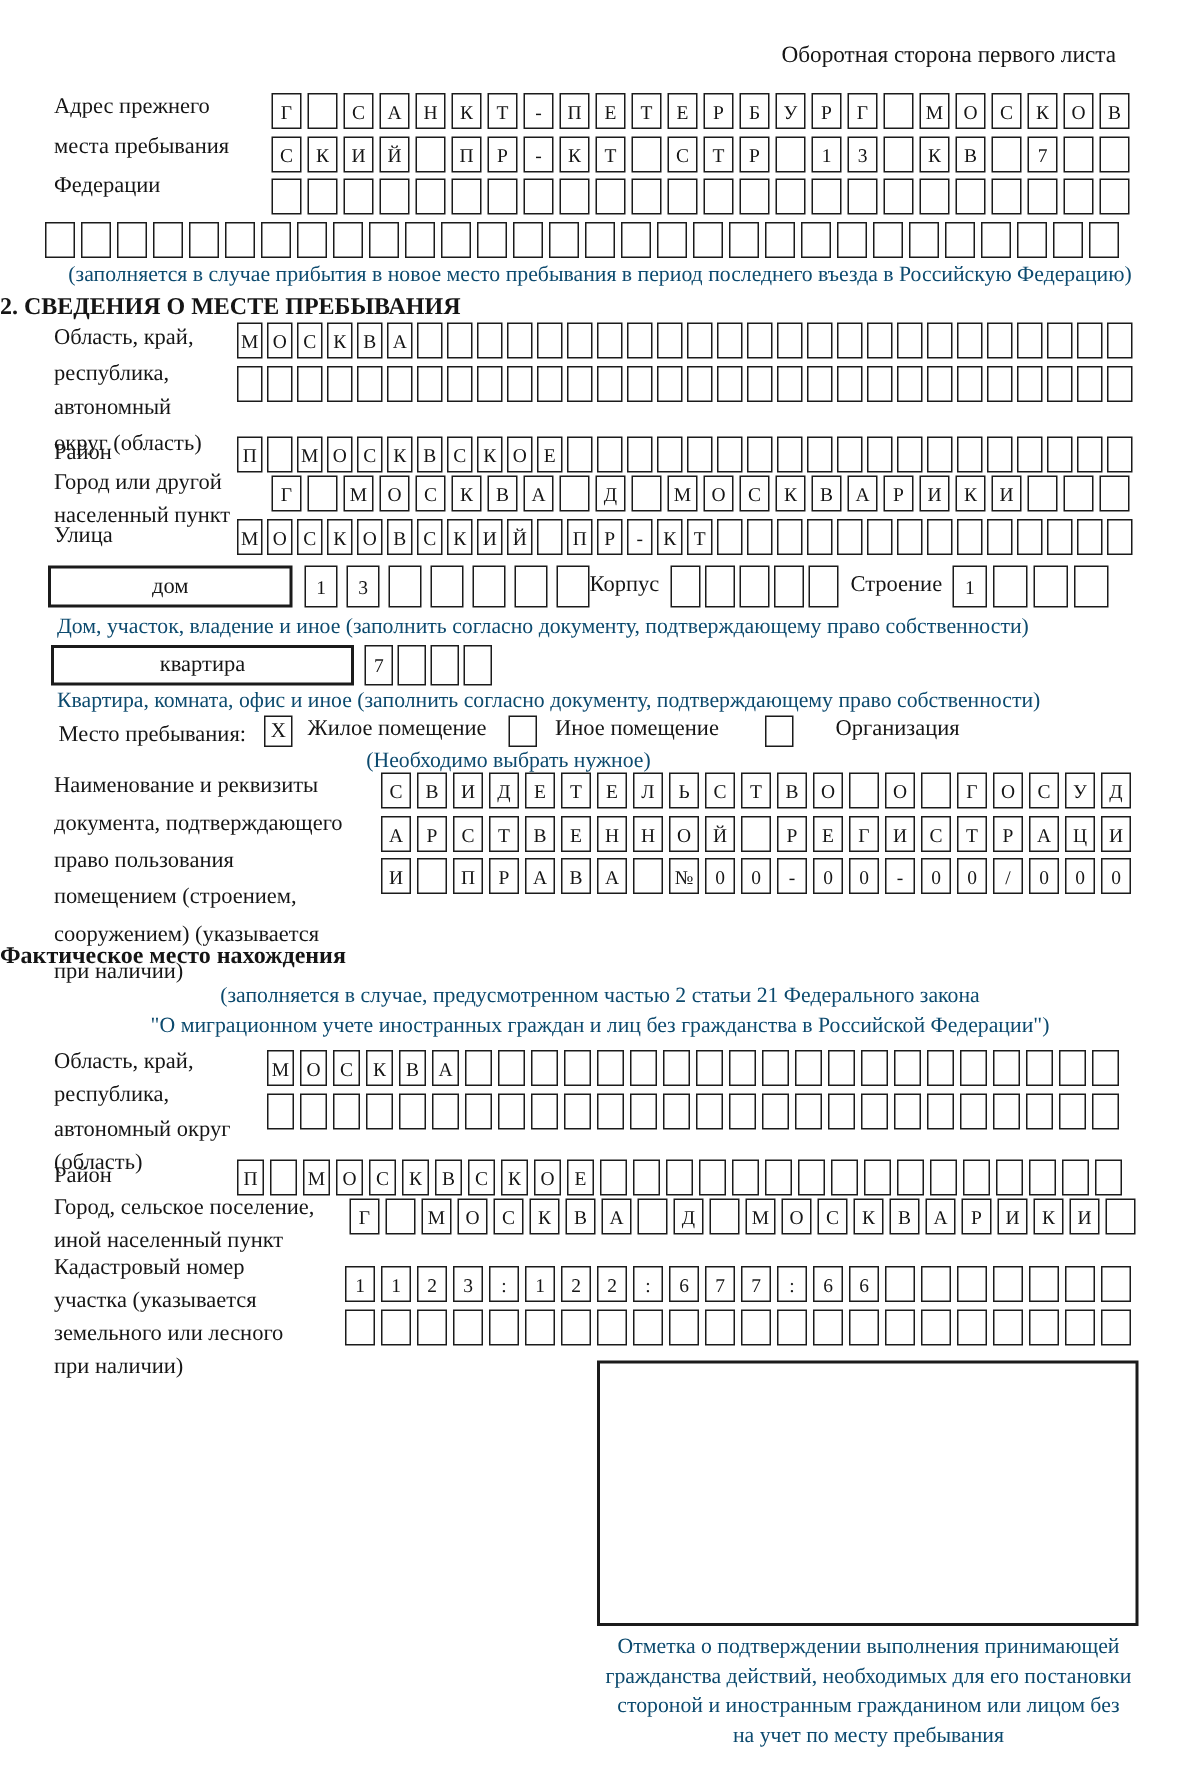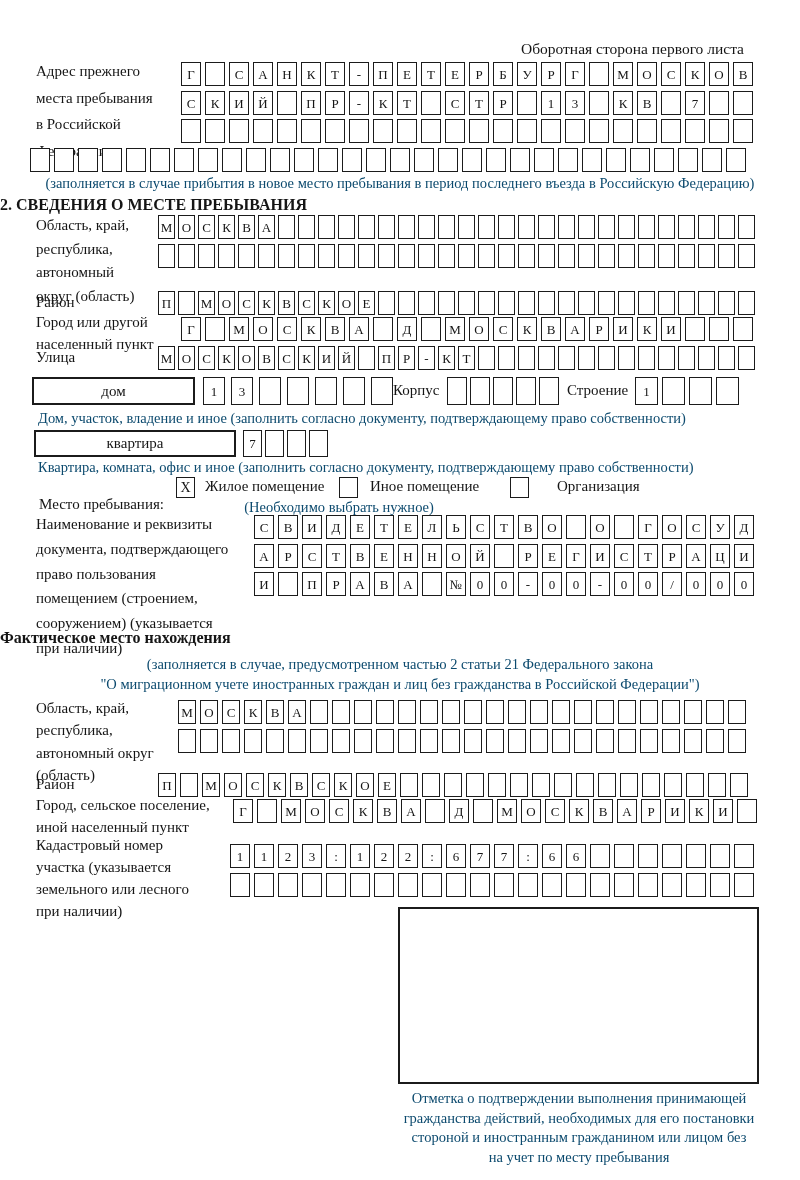--- a/index.html
+++ b/index.html
@@ -24,26 +24,25 @@
         font-size:15px;background:#fff;box-sizing:border-box;}
   .checkbox{position:absolute;width:19px;height:21px;border:1.5px solid #1b1b1b;display:flex;
         align-items:center;justify-content:center;font-size:14px;box-sizing:border-box;}
   .bigbox{position:absolute;border:2px solid #1b1b1b;background:#fff;box-sizing:border-box;}
 </style>
 </head>
 <body>
 
 <div class="form-page">
 
-  <div class="lab" style="top:36px;right:56px;font-size:15.5px;">Оборотная сторона первого листа</div>
+  <div class="lab" style="top:24px;right:56px;font-size:15.5px;">Оборотная сторона первого листа</div>
 
   <div class="lab" style="left:36px;top:58px;width:145px;line-height:26.5px;">
       <div>Адрес прежнего</div>
       <div>места пребывания</div>
-      <div>в Российской</div>
       <div>Федерации</div>
     </div>
   <div class="grid gA" style="left:181px;top:62px;">
       <div class="cell">Г</div>
       <div class="cell"></div>
       <div class="cell">С</div>
       <div class="cell">А</div>
       <div class="cell">Н</div>
       <div class="cell">К</div>
       <div class="cell">Т</div>
@@ -352,21 +351,21 @@
 
   <div class="widebox" style="left:34px;top:430px;width:202px;height:27px;">квартира</div>
   <div class="grid gG" style="left:243px;top:430px;">
       <div class="cell">7</div>
       <div class="cell"></div>
       <div class="cell"></div>
       <div class="cell"></div>
     </div>
   <div class="cap" style="left:38px;top:459px;">Квартира, комната, офис и иное (заполнить согласно документу, подтверждающему право собственности)</div>
 
-  <div class="lab" style="left:39px;top:492px;text-align:right;">Место пребывания:</div>
+  <div class="lab" style="left:39px;top:478px;text-align:right;">Место пребывания:</div>
   <div class="checkbox" style="left:176px;top:477px;">X</div>
   <div class="lab" style="left:205px;top:474px;">Жилое помещение</div>
   <div class="checkbox" style="left:339px;top:477px;"></div>
   <div class="lab" style="left:370px;top:474px;">Иное помещение</div>
   <div class="checkbox" style="left:510px;top:477px;"></div>
   <div class="lab" style="left:557px;top:474px;">Организация</div>
   <div class="cap center" style="left:189px;top:499px;width:300px;">(Необходимо выбрать нужное)</div>
 
   <div class="lab" style="left:36px;top:512px;width:215px;line-height:24.8px;">
       <div>Наименование и реквизиты</div>

